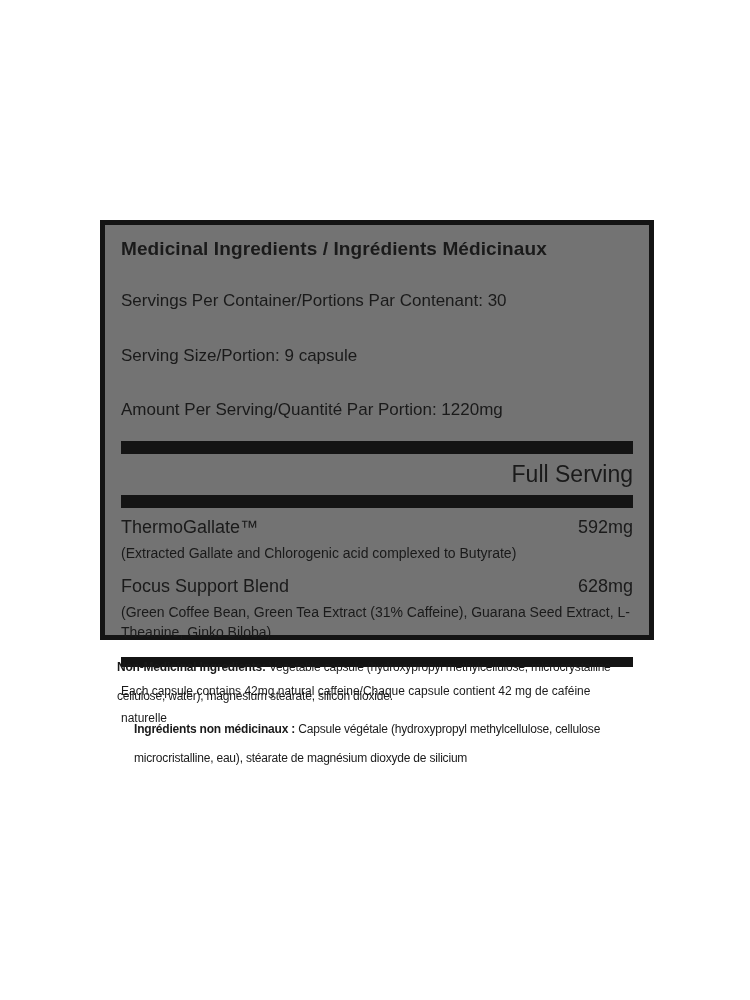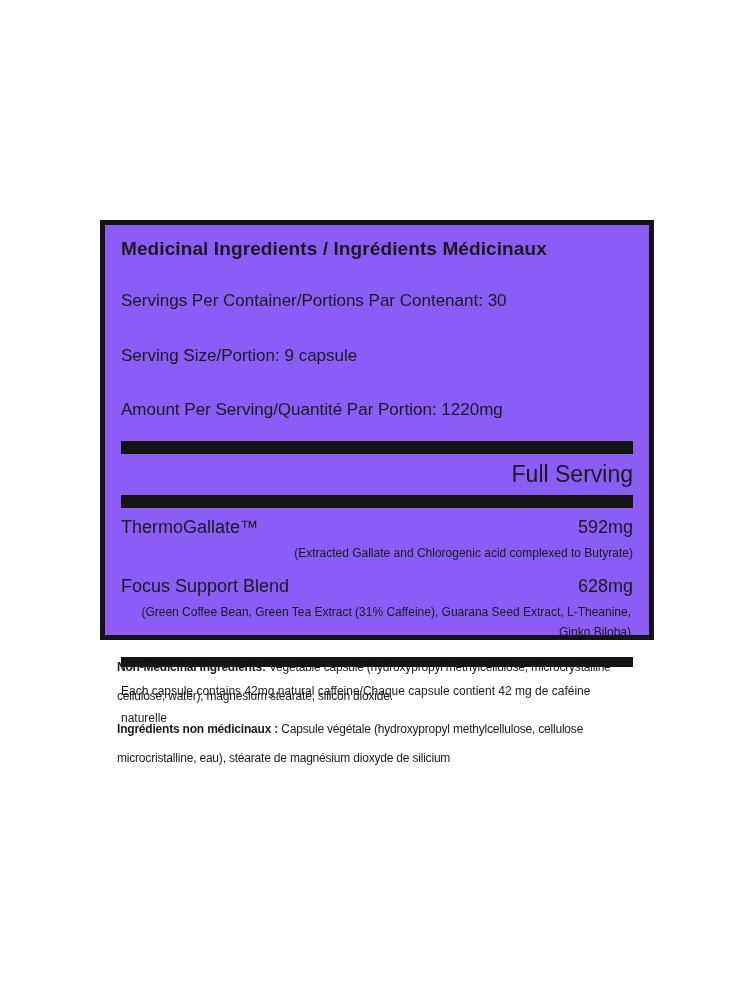--- a/index.html
+++ b/index.html
@@ -9,21 +9,21 @@
     font-family: "Liberation Sans", sans-serif;
     color: #1a1a1a;
   }
   .page { position: relative; width: 750px; height: 1000px; background: #fff; }
 
   .panel {
     position: absolute;
     left: 100px; top: 220px;
     width: 554px; height: 420px;
     border: 5px solid #141414;
-    background: #8b5cf6;
+    background: #737373;
     padding: 13px 16px 14px 16px;
   }
   .panel-title {
     font-size: 19px;
     font-weight: bold;
     letter-spacing: 0.1px;
     margin-bottom: 11px;
   }
   .serving-line {
     font-size: 17px;
@@ -44,44 +44,43 @@
     padding: 7px 0 7px 0;
   }
   .ing-row {
     display: flex;
     justify-content: space-between;
     align-items: baseline;
     font-size: 18px;
     padding-top: 9px;
   }
   .ing-detail {
-    font-size: 12px;
+    font-size: 14px;
     line-height: 20px;
     padding-top: 5px;
     padding-bottom: 4px;
-    text-align: right;
   }
   .bar-bottom { margin-top: 11px; }
   .caffeine-note {
     font-size: 12px;
     line-height: 27px;
     padding-top: 11px;
   }
 
   .footer {
     position: absolute;
     left: 117px; top: 653px;
     width: 522px;
   }
   .footer p {
     font-size: 12px;
     line-height: 28.5px;
     letter-spacing: -0.2px;
   }
-  .footer p + p { margin-top: 5px; }
+  .footer p + p { margin-top: 5px; margin-left: 17px; }
   .footer strong { font-weight: bold; }
 </style>
 </head>
 <body>
 
 <div class="page">
 
   <div class="panel">
 
     <div class="panel-title">Medicinal Ingredients / Ingrédients Médicinaux</div>

